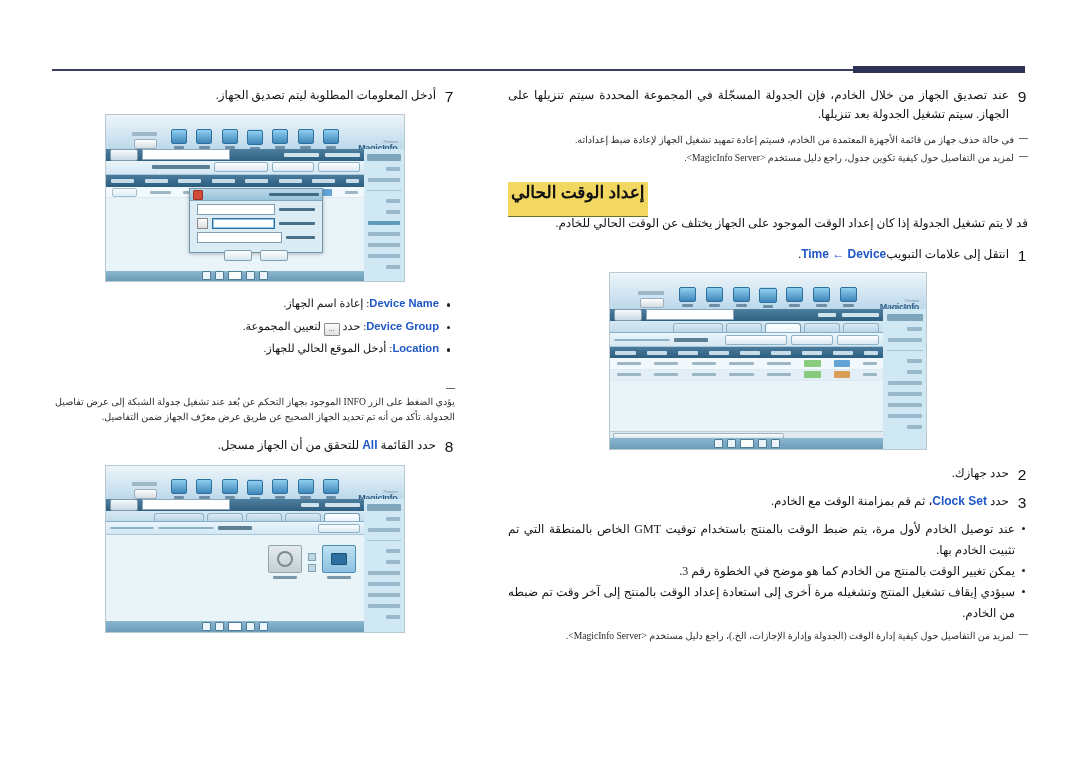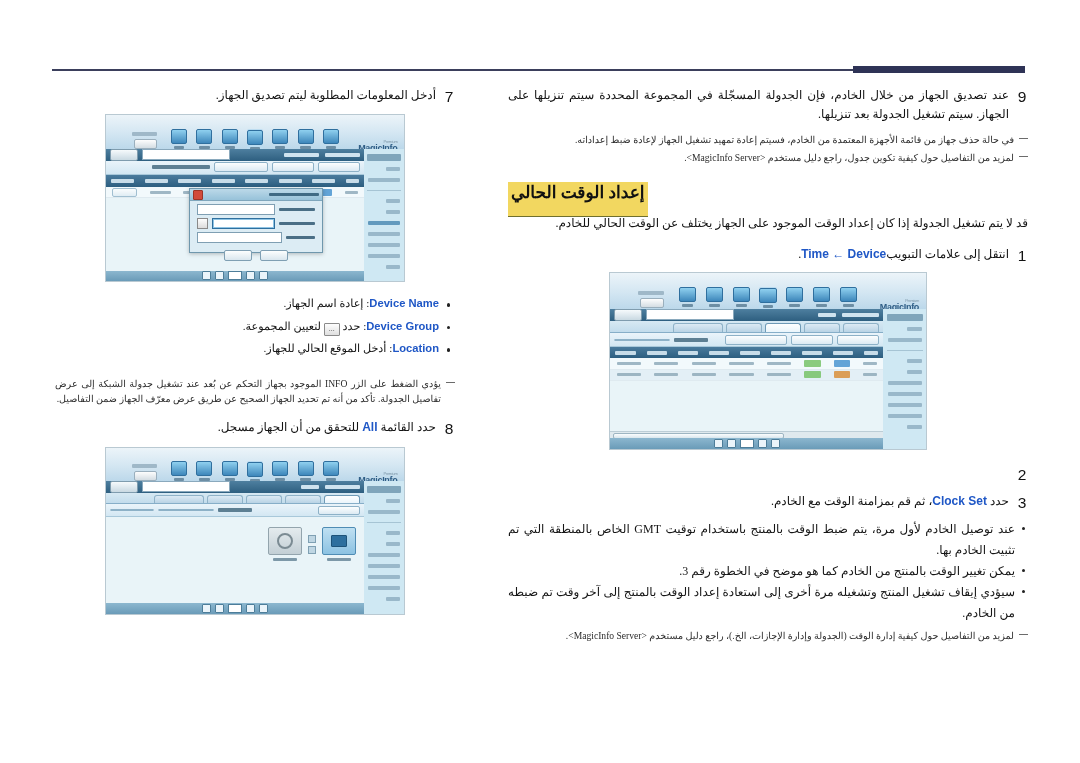--- a/index.html
+++ b/index.html
@@ -392,20 +392,21 @@
         <i></i>
         <i></i>
         <span class="pg"></span>
         <i></i>
         <i></i>
       </div>
     </div>
 
     <div class="step">
       <div class="step-num">2</div>
+      <div class="step-body">حدد جهازك.</div>
     </div>
 
     <div class="step">
       <div class="step-num">3</div>
       <div class="step-body">
         <span>حدد</span>
         <span class="en blue">Clock Set</span><span>، ثم قم بمزامنة الوقت مع الخادم.</span>
       </div>
     </div>
 
@@ -569,21 +570,21 @@
       <li>
         <span class="key en">Device Group</span><span>: </span><span>حدد</span>
         <span class="inline-btn">...</span>
         <span>لتعيين المجموعة.</span>
       </li>
       <li>
         <span class="key en">Location</span><span>: </span><span>أدخل الموقع الحالي للجهاز.</span>
       </li>
     </ul>
 
-    <div class="note" style="margin-top:16px;">
+    <div class="note" style="margin-top:22px;flex-direction:column;">
       <span class="note-dash"></span>
       <span class="note-txt">يؤدي الضغط على الزر INFO الموجود بجهاز التحكم عن بُعد عند تشغيل جدولة الشبكة إلى عرض تفاصيل الجدولة. تأكد من أنه تم تحديد الجهاز الصحيح عن طريق عرض معرّف الجهاز ضمن التفاصيل.</span>
     </div>
 
     <div class="step" style="margin-top:12px;">
       <div class="step-num">8</div>
       <div class="step-body center">
         <span>حدد القائمة</span>
         <span class="en blue">All</span>
         <span>للتحقق من أن الجهاز مسجل.</span>

